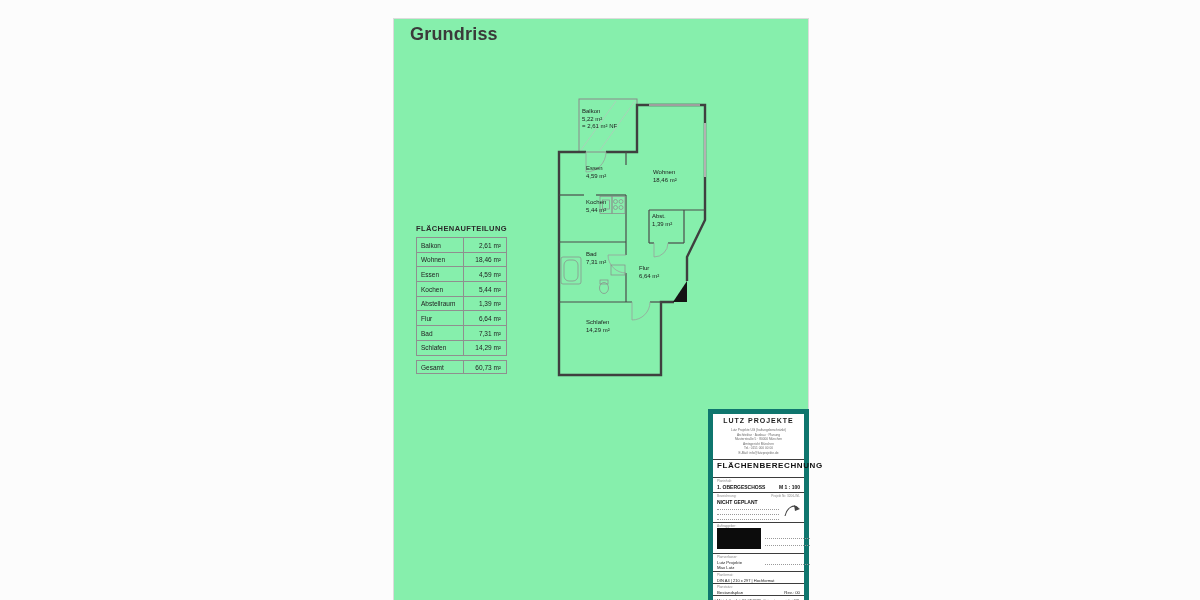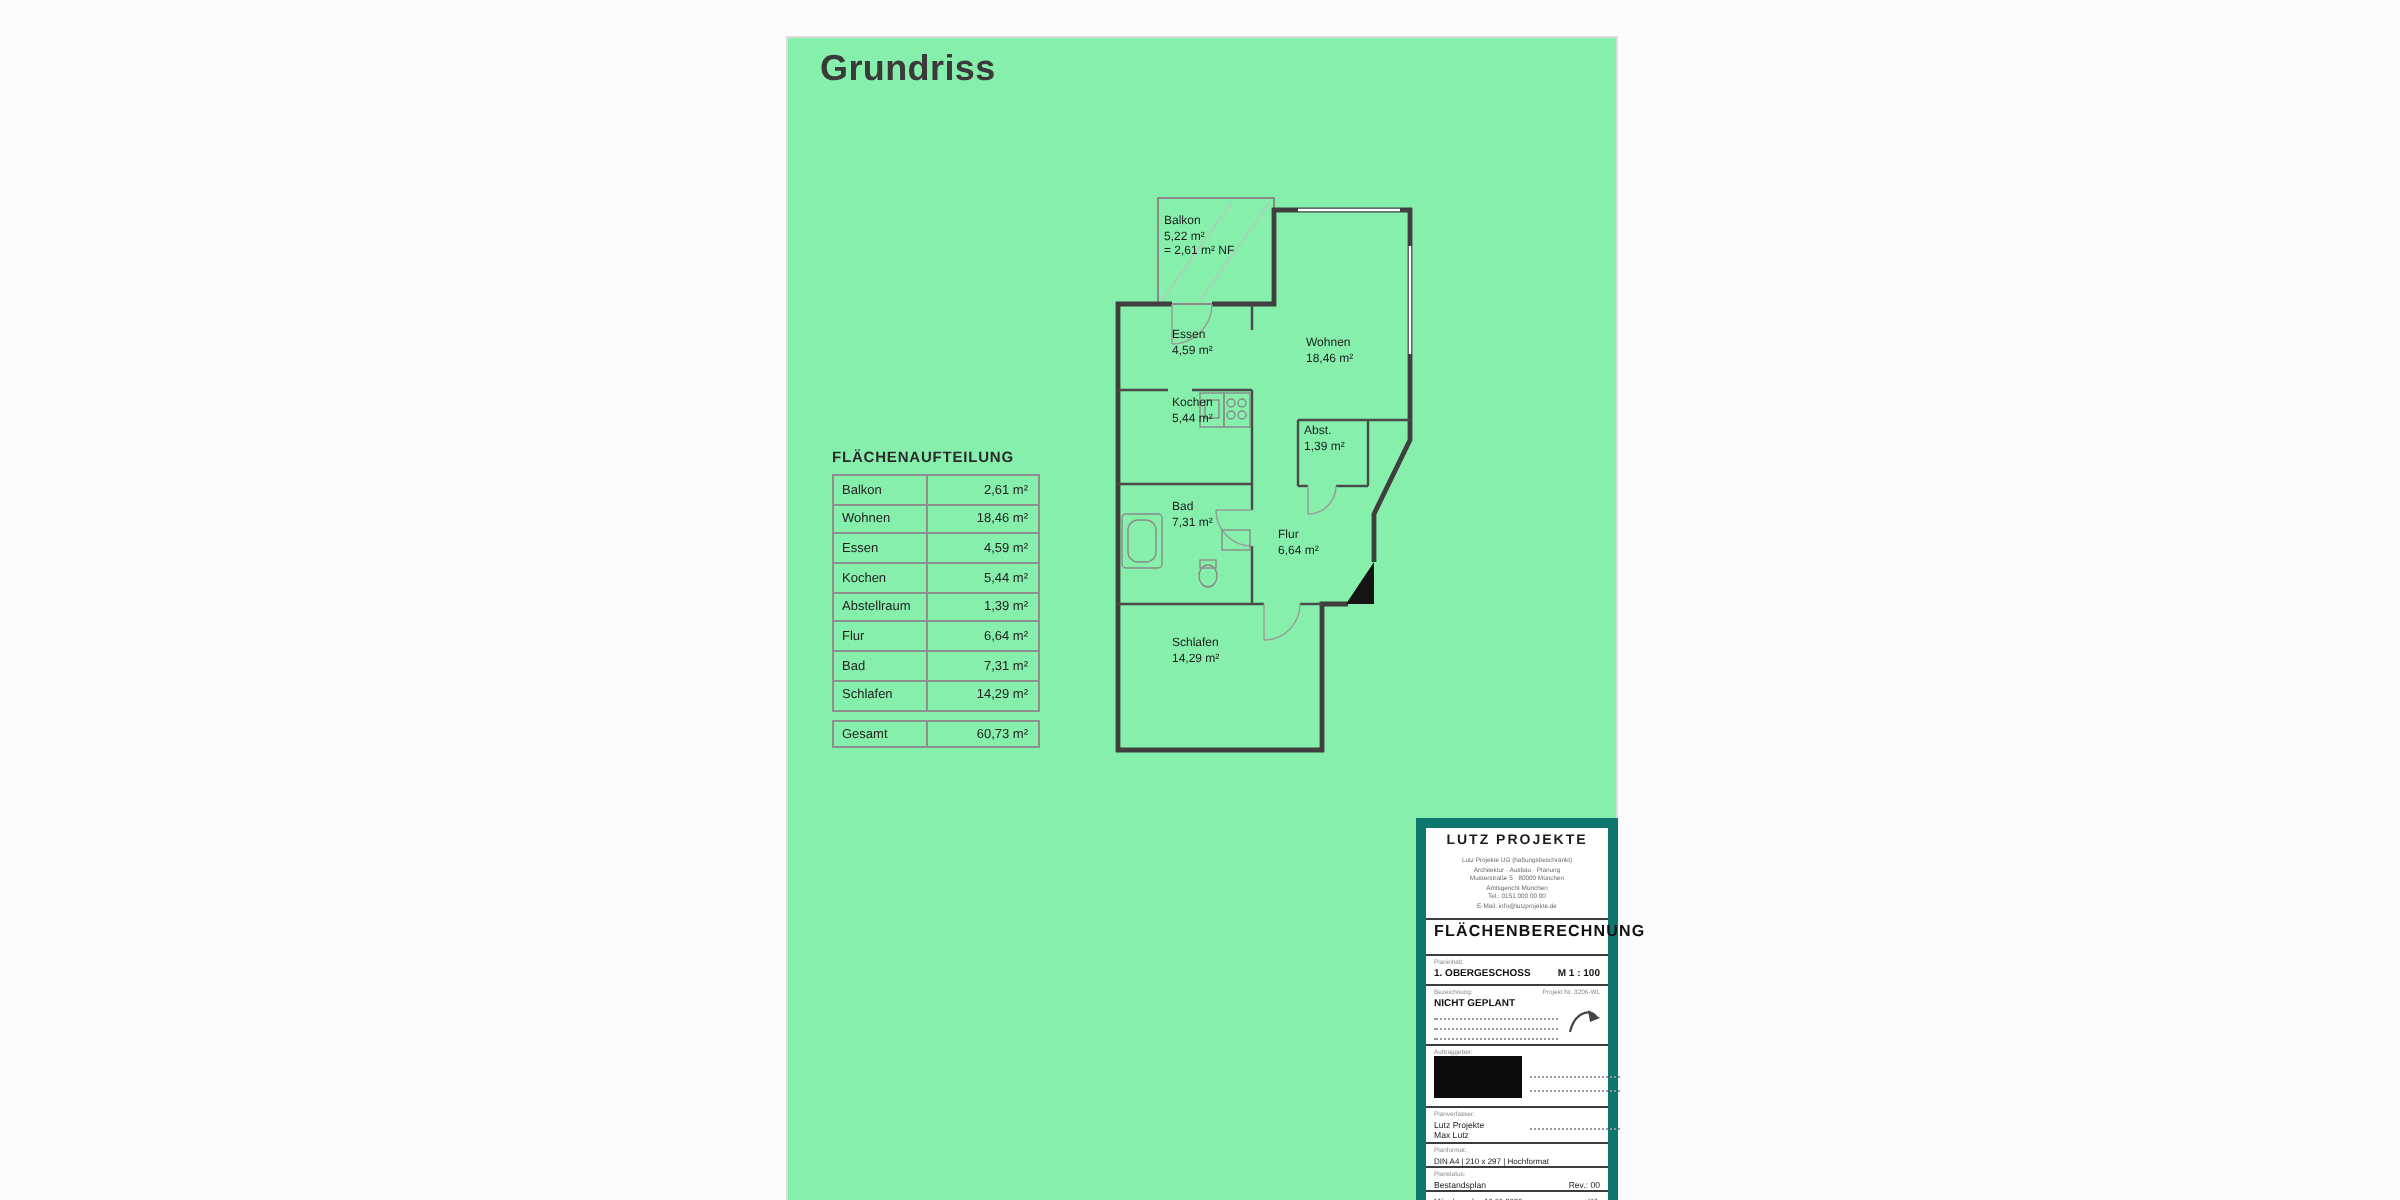--- a/index.html
+++ b/index.html
@@ -7,21 +7,21 @@
 
   .sheet { position:absolute; left:393px; top:2px; width:416px; height:596px; background:#86efac; border:1px solid #dcdcdc; box-sizing:border-box;margin-top:16px; }
   .sheet-title { position:absolute; left:16px; top:5px; font-size:18px; font-weight:bold; color:#3a3a3a; letter-spacing:.2px; }
 
   
   .floorplan { position:absolute; left:160px; top:76px; width:160px; height:292px; }
   .floorplan svg { position:absolute; left:0; top:0; }
   .room-label { position:absolute; font-size:6px; line-height:7.5px; white-space:nowrap; color:#1c1c1c; }
 
   
-  .area-table { position:absolute; left:22px; top:205px; width:104px; }
+  .area-table { position:absolute; left:22px; top:205px; width:91px; }
   .area-table-title { font-size:7.5px; font-weight:bold; letter-spacing:.4px; margin-bottom:4px; color:#2a2a2a; }
   .t-grid { border:1px solid #8f8f8f; border-bottom:none; }
   .t-row { display:flex; height:14.7px; border-bottom:1px solid #8f8f8f; box-sizing:border-box; }
   .t-label { width:47px; border-right:1px solid #8f8f8f; font-size:6.5px; padding:3.5px 0 0 4px; box-sizing:border-box; }
   .t-value { flex:1; font-size:6.5px; text-align:right; padding:3.5px 5px 0 0; box-sizing:border-box; }
   .t-total { margin-top:4px; border:1px solid #8f8f8f; display:flex; height:14.7px; box-sizing:border-box; }
 
   
   .titleblock { position:absolute; left:314px; top:390px; width:101px; height:200px; border:5px solid #0f766e; box-sizing:border-box; background:#fff; }
   .tb { position:absolute; white-space:nowrap; }

